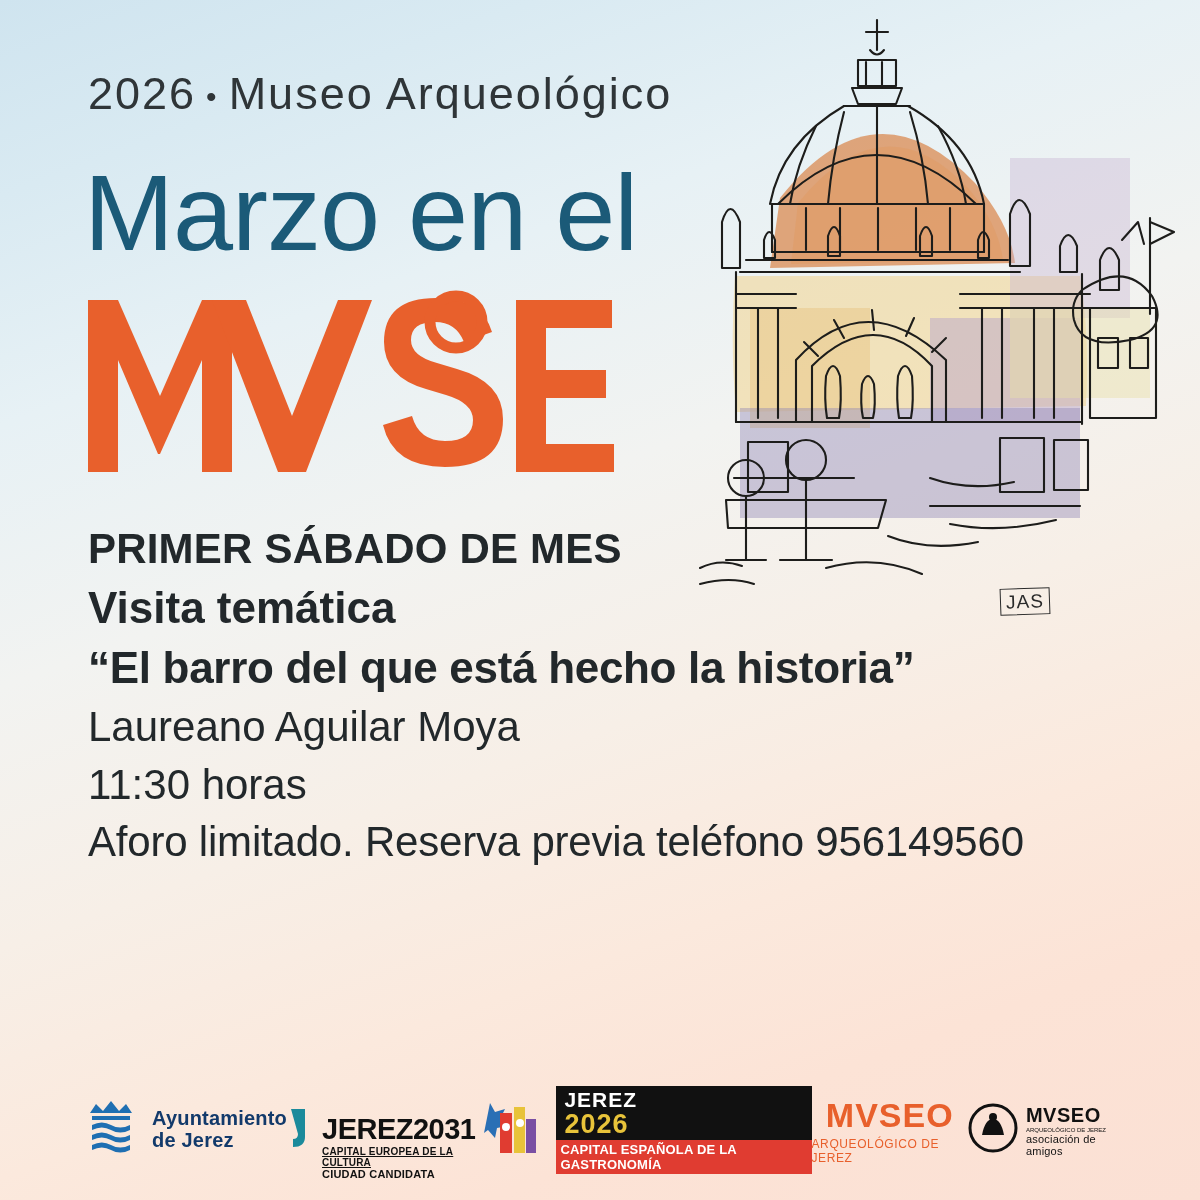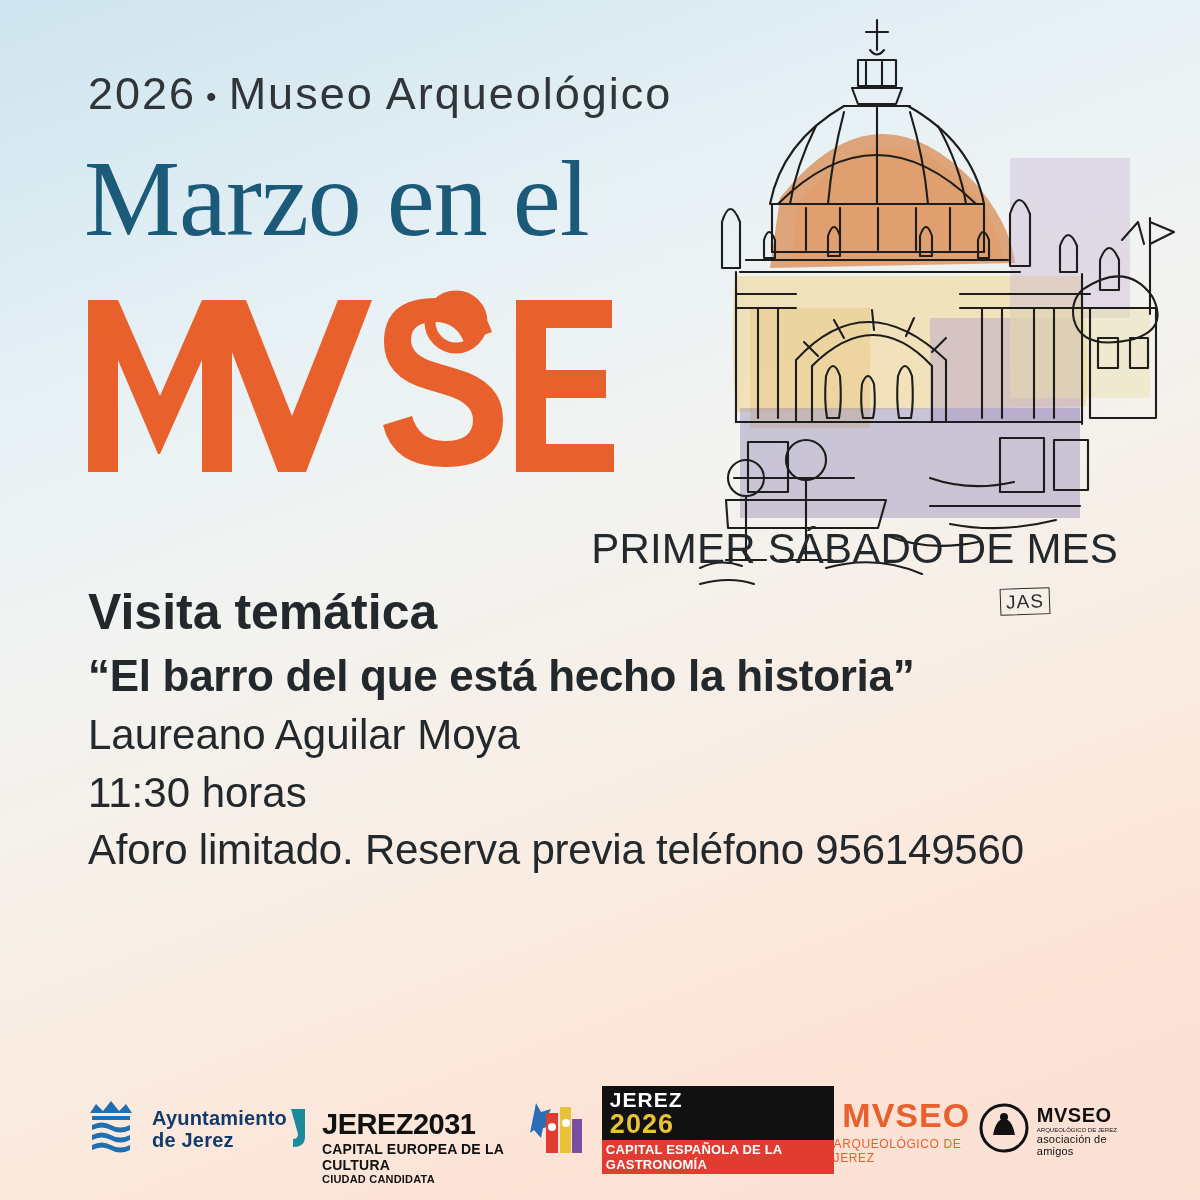--- a/index.html
+++ b/index.html
@@ -43,28 +43,27 @@
   .kicker .dot {
     font-size: 30px;
     vertical-align: middle;
     padding: 0 10px;
   }
 
   
   .title-main {
     position: absolute;
     left: 84px;
-    top: 145px;
+    top: 159px;
     font-size: 108px;
     line-height: 1;
     color: #1b5a78;
     font-weight: 400;
     letter-spacing: -1px;
     white-space: nowrap;
-    font-family: Liberation Serif, serif;
   }
   .title-mvseo {
     position: absolute;
     left: 84px;
     top: 282px;
     height: 195px;
     width: 560px;
   }
   .title-mvseo svg { display:block; }
 
@@ -75,22 +74,22 @@
     top: 520px;
     width: 1030px;
     color: #22282b;
   }
   .details .line {
     font-size: 41px;
     line-height: 1.37;
     white-space: nowrap;
   }
   .details .l1 { font-size: 42px; font-weight: bold; }
-  .details .l2 { font-size: 42px; font-weight: normal; letter-spacing: 0.2px; text-align: right;}
-  .details .l3 { font-size: 50px; font-weight: bold; }
+  .details .l2 { font-size: 42px; font-weight: bold; letter-spacing: 0.2px;}
+  .details .l3 { font-size: 44px; font-weight: bold; }
   .details .l4 { font-size: 44px; font-weight: bold; letter-spacing: -0.3px;}
   .details .l5 { font-size: 42px; font-weight: 400; }
   .details .l6 { font-size: 42px; font-weight: 400; }
   .details .l7 { font-size: 42px; font-weight: 400; letter-spacing: -0.2px;}
   .details .dotsep { padding: 0 9px; font-size: 30px; vertical-align: middle;}
 
   
   .illustration {
     position: absolute;
     right: 10px;
@@ -129,21 +128,21 @@
 
   
   .logo-ayto { gap: 10px; }
   .logo-ayto .txt { line-height: 1.08; }
   .logo-ayto .t1 { font-size: 20px; font-weight: bold; color:#123a6b; letter-spacing:.2px;}
   .logo-ayto .t2 { font-size: 20px; font-weight: bold; color:#123a6b; letter-spacing:.2px;}
 
   
   .logo-2031 { gap: 9px; }
   .logo-2031 .t1 { font-size: 29px; font-weight: bold; color: #111; letter-spacing: -0.5px; margin-top: 32px;}
-  .logo-2031 .t2 { font-size: 14px; font-weight: bold; color: #111; letter-spacing: .2px;}
+  .logo-2031 .t2 { font-size: 10px; font-weight: bold; color: #111; letter-spacing: .2px; text-decoration: underline;}
   .logo-2031 .t3 { font-size: 11px; font-weight: bold; color: #111; letter-spacing: .2px;}
 
   
   .logo-2026 { gap: 16px; }
   .logo-2026 .blk { background: #111; color: #fff; padding: 2px 8px 3px; }
   .logo-2026 .j { font-size: 21px; font-weight: bold; letter-spacing: 1px; }
   .logo-2026 .y { font-size: 27px; font-weight: bold; color: #e8c33a; letter-spacing: 1px; line-height: .95;}
   .logo-2026 .cap { background:#e03c31; color:#fff; font-size: 13px; font-weight: bold; padding: 2px 4px; letter-spacing: .2px;}
 
   

